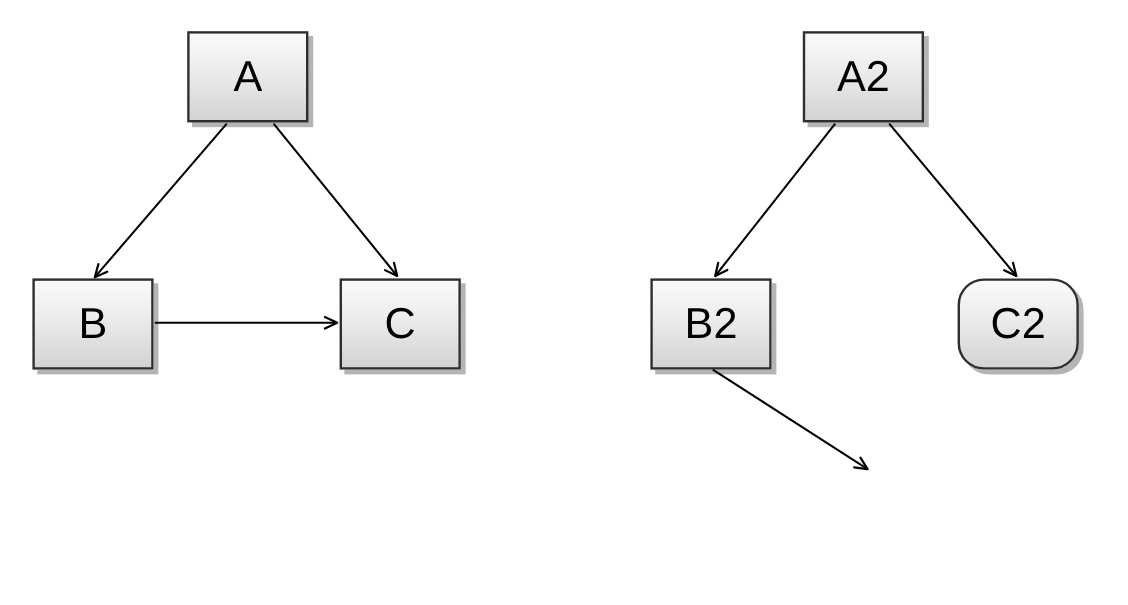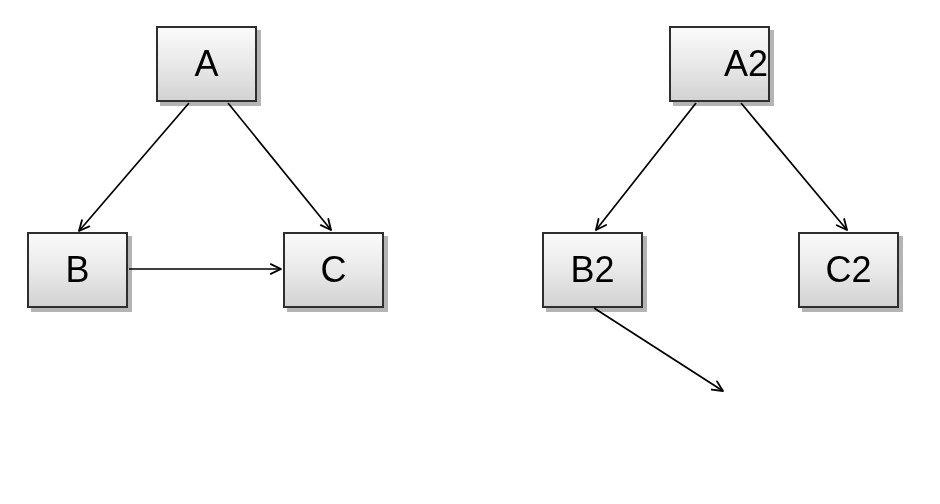--- a/index.html
+++ b/index.html
@@ -36,23 +36,23 @@
     left: 0;
     top: 0;
     width: 940px;
     height: 504px;
     pointer-events: none;
   }
   
   #node-A  { left: 156px; top: 26px; }
   #node-B  { left: 27px;  top: 232px; }
   #node-C  { left: 283px; top: 232px; }
-  #node-A2 { left: 669px; top: 26px; justify-content: flex-end; }
+  #node-A2 { left: 669px; top: 26px; }
   #node-B2 { left: 542px; top: 232px; }
-  #node-C2 { left: 798px; top: 232px; }
+  #node-C2 { left: 798px; top: 232px; border-radius: 22px; }
   #node-C3 { left: 676px; top: 392px; }
 </style>
 </head>
 <body>
 
 <div id="canvas">
 
   <div class="node" id="node-A">
     <span>A</span>
   </div>

